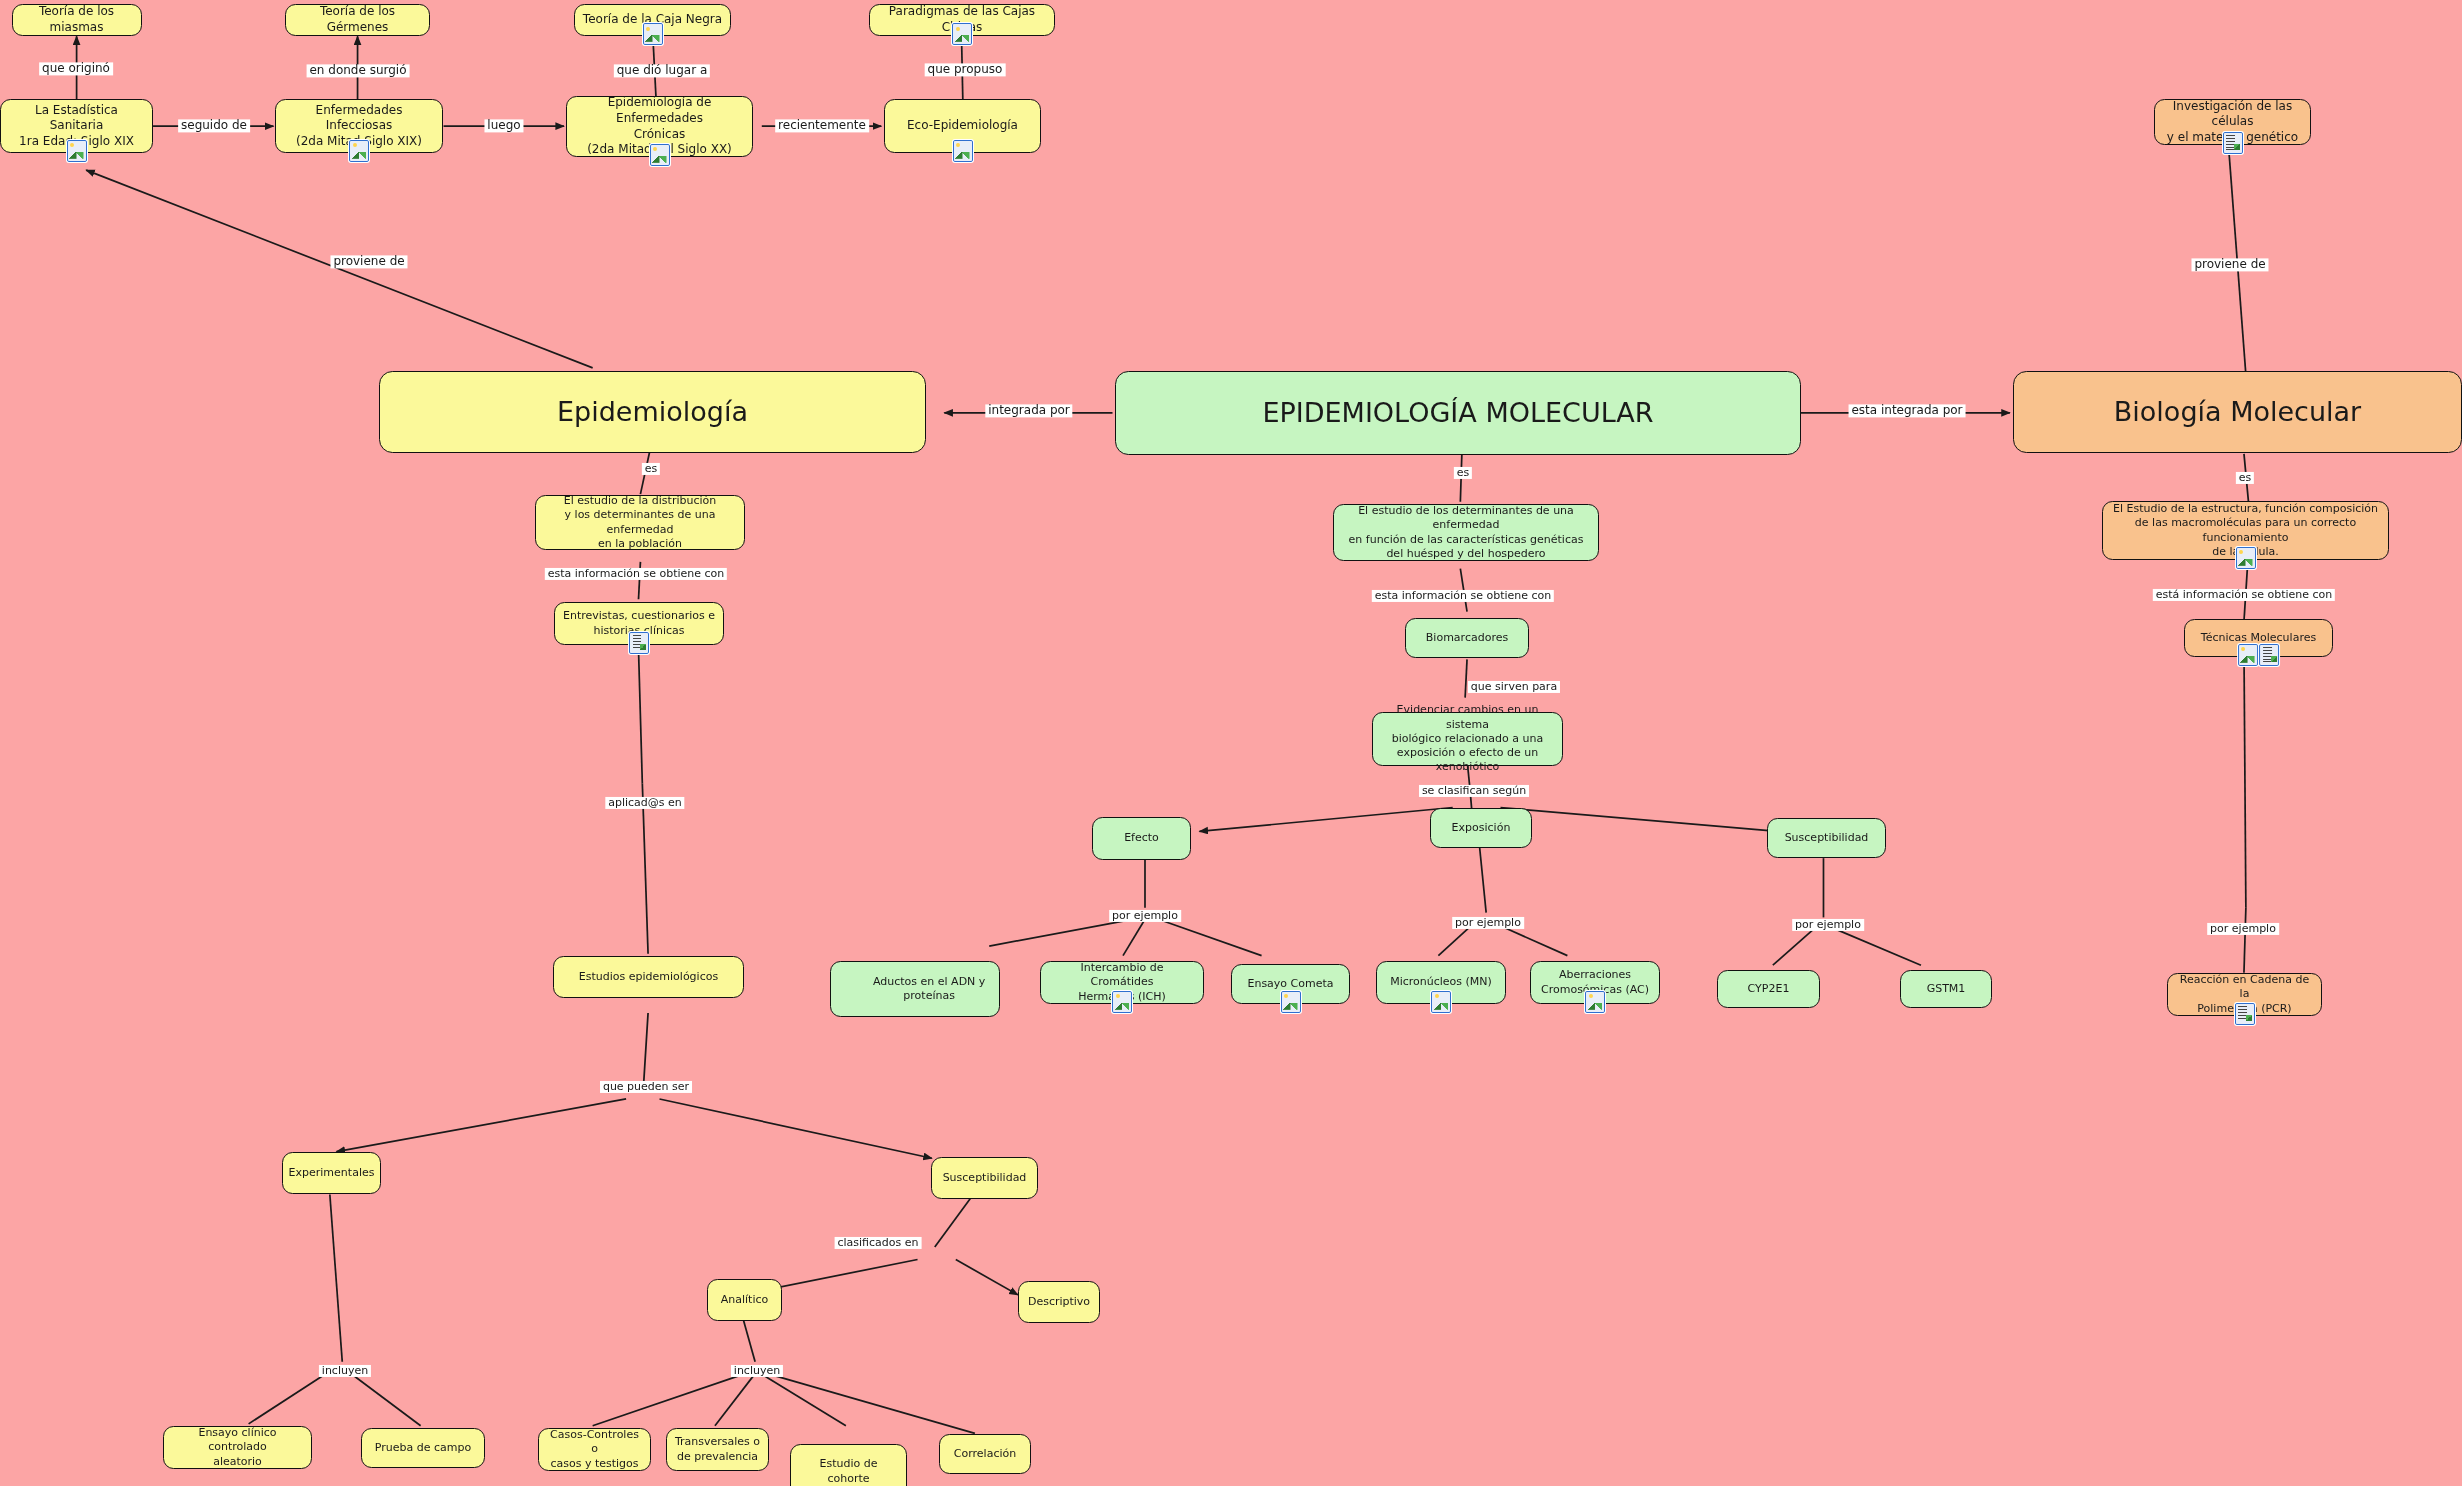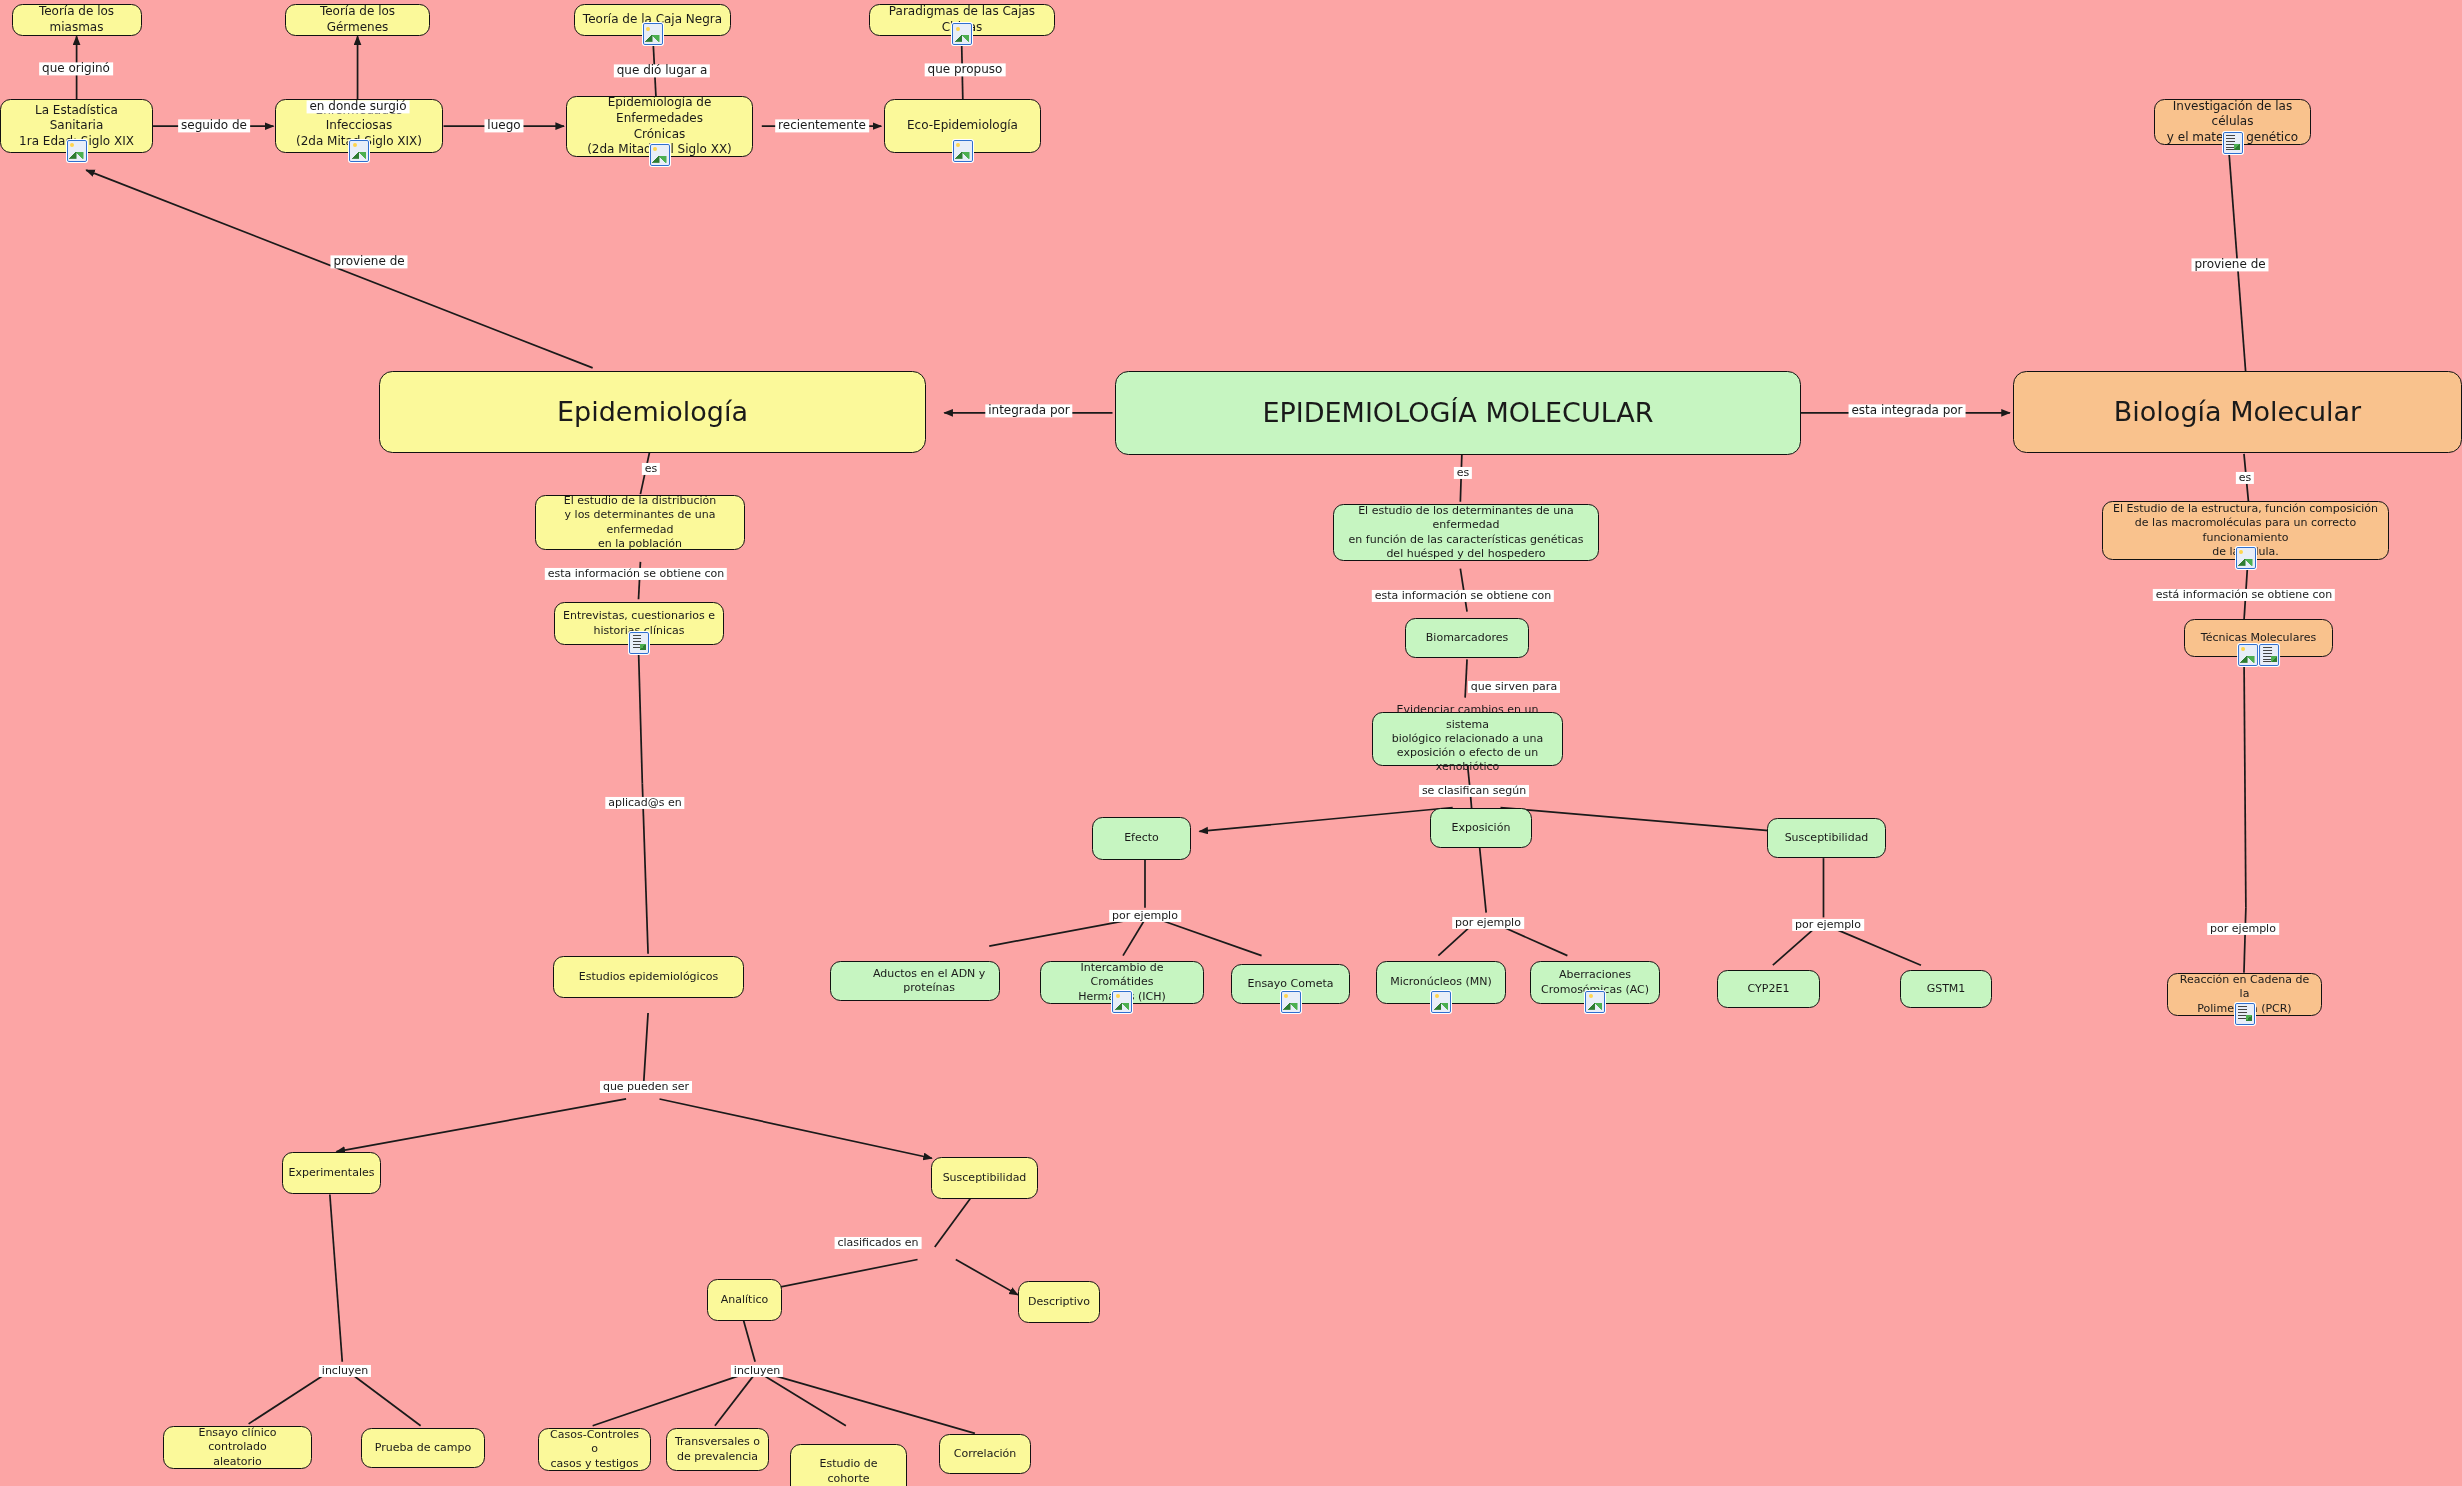--- a/index.html
+++ b/index.html
@@ -210,21 +210,21 @@
   </div>
 
   <div class="node yellow sm" style="left:869px; top:3.8px; width:186px; height:32.5px;">
     <span>Paradigmas de las Cajas Chinas</span>
     <span class="res-icons">
       <span class="res-icon pic"></span>
     </span>
   </div>
 
   <div class="edge-label" style="left:76px; top:69px;">que originó</div>
-  <div class="edge-label" style="left:358px; top:71px;margin-top:36px;">en donde surgió</div>
+  <div class="edge-label" style="left:358px; top:71px;">en donde surgió</div>
   <div class="edge-label" style="left:662px; top:71px;">que dió lugar a</div>
   <div class="edge-label" style="left:965px; top:70px;">que propuso</div>
 
   <div class="node yellow sm" style="left:0px; top:99px; width:153px; height:54px;">
     <span>La Estadística Sanitaria
 1ra Edad: Siglo XIX</span>
     <span class="res-icons">
       <span class="res-icon pic"></span>
     </span>
   </div>
@@ -351,21 +351,21 @@
   </div>
 
   <div class="node green xs" style="left:1767px; top:818px; width:119px; height:40px;">
     <span>Susceptibilidad</span>
   </div>
 
   <div class="edge-label tiny" style="left:1145px; top:916px;">por ejemplo</div>
   <div class="edge-label tiny" style="left:1488px; top:923px;">por ejemplo</div>
   <div class="edge-label tiny" style="left:1828px; top:925px;">por ejemplo</div>
 
-  <div class="node green xs" style="left:830px; top:961px; width:170px; height:40px;padding-left:35px;">
+  <div class="node green xs" style="left:830px; top:961px; width:170px; height:56px;padding-left:35px;">
     <span>Aductos en el ADN y proteínas</span>
   </div>
 
   <div class="node green xs" style="left:1040px; top:961px; width:164px; height:43px;">
     <span>Intercambio de Cromátides
 Hermanas (ICH)</span>
     <span class="res-icons">
       <span class="res-icon pic"></span>
     </span>
   </div>

